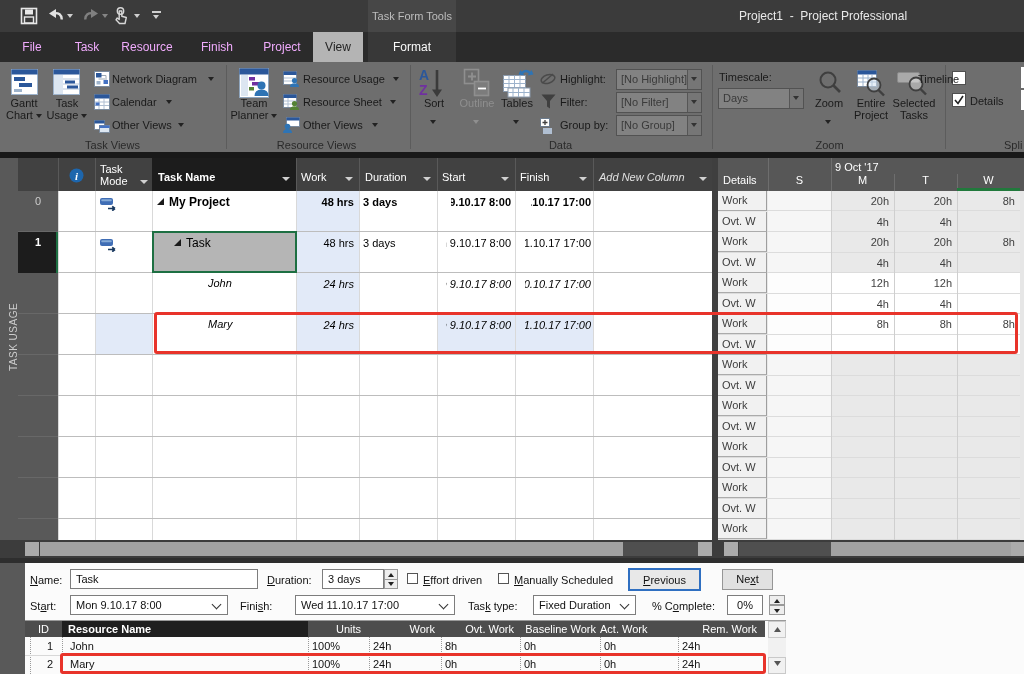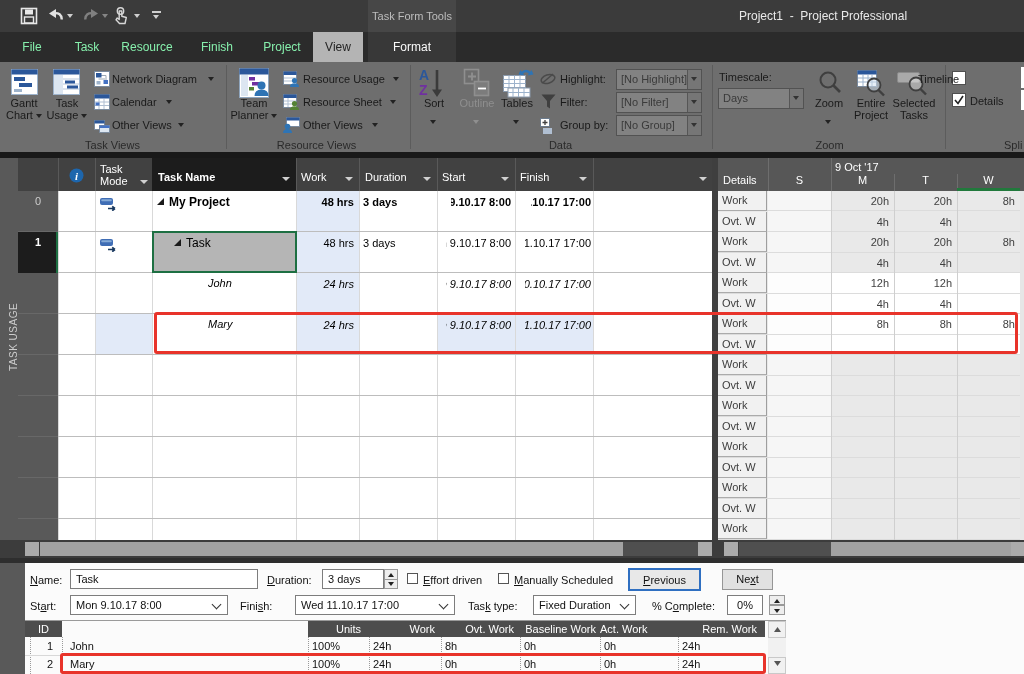--- a/index.html
+++ b/index.html
@@ -3,21 +3,21 @@
 <meta charset="utf-8">
 <style>
 html,body{margin:0;padding:0;background:#fff;}
 #app{position:relative;width:1024px;height:674px;overflow:hidden;
  font-family:"Liberation Sans",sans-serif;-webkit-font-smoothing:antialiased;}
 .abs{position:absolute;}
 .tx{position:absolute;white-space:nowrap;}
 
 #titlebar{left:0;top:0;width:1024px;height:32px;background:#3b3b3b;}
 #tabrow{left:0;top:32px;width:1024px;height:30px;background:#2b2b2b;}
-.tab{position:absolute;top:0;height:30px;line-height:30px;color:#86efac;font-size:12px;text-align:center;}
+.tab{position:absolute;top:0;height:30px;line-height:30px;color:#f0abfc;font-size:12px;text-align:center;}
 #ribbon{left:0;top:62px;width:1024px;height:90px;background:#6e6e6e;}
 #strip{left:0;top:152px;width:1024px;height:6px;background:#191919;}
 .gsep{position:absolute;top:3px;height:84px;width:1px;background:#5c5c5c;}
 .glabel{position:absolute;top:77px;font-size:11px;color:#2a2a2a;text-align:center;}
 .biglabel{position:absolute;font-size:11px;color:#1a1a1a;text-align:center;}
 .srow{position:absolute;font-size:11px;color:#1a1a1a;}
 .dis{color:#8f8f8f !important;}
 .rarr{display:inline-block;width:0;height:0;border-left:3.5px solid transparent;border-right:3.5px solid transparent;border-top:4px solid #222;vertical-align:middle;}
 .rarrg{border-top-color:#8f8f8f;}
 .combo{position:absolute;background:#828282;border:1px solid #525252;font-size:11px;color:#3a3a3a;}
@@ -323,20 +323,21 @@
  <div class="hcell bd" style="left:158px;top:13px">Task Name</div>
  <div class="hdrop" style="left:282px;top:19px"></div>
  <div class="hcell" style="left:301px;top:13px">Work</div>
  <div class="hdrop" style="left:345px;top:19px"></div>
  <div class="hcell" style="left:365px;top:13px">Duration</div>
  <div class="hdrop" style="left:423px;top:19px"></div>
  <div class="hcell" style="left:442px;top:13px">Start</div>
  <div class="hdrop" style="left:501px;top:19px"></div>
  <div class="hcell" style="left:520px;top:13px">Finish</div>
  <div class="hdrop" style="left:579px;top:19px"></div>
+ <div class="hcell" style="left:599px;top:13px;font-style:italic;color:#e0e0e0">Add New Column</div>
  <div class="hdrop" style="left:699px;top:19px"></div>
 
  <div class="abs" style="left:58px;top:0;width:1px;height:33px;background:#595959"></div>
  <div class="abs" style="left:95px;top:0;width:1px;height:33px;background:#595959"></div>
  <div class="abs" style="left:296px;top:0;width:1px;height:33px;background:#595959"></div>
  <div class="abs" style="left:359px;top:0;width:1px;height:33px;background:#595959"></div>
  <div class="abs" style="left:437px;top:0;width:1px;height:33px;background:#595959"></div>
  <div class="abs" style="left:515px;top:0;width:1px;height:33px;background:#595959"></div>
  <div class="abs" style="left:593px;top:0;width:1px;height:33px;background:#595959"></div>
 
@@ -526,20 +527,21 @@
  <div class="finput" style="left:727px;top:32px;width:36px;height:20px;text-align:center;padding-left:0">0%</div>
  <div class="spin" style="left:769px;top:32px;width:16px;height:10px">
         <div class="uarr" style="left:4px;top:2.5px"></div>
       </div>
  <div class="spin" style="left:769px;top:42px;width:16px;height:10px">
         <div class="darr" style="left:4px;top:2.5px"></div>
       </div>
 
  <div class="abs" style="left:25px;top:57px;width:761px;height:1px;background:#9a9a9a"></div>
  <div class="fhc" style="left:25px;top:58px;width:37px;text-align:center">ID</div>
+ <div class="fhc" style="left:62px;top:58px;width:246px;background:#1f1f1f;padding-left:6px;font-weight:bold">Resource Name</div>
  <div class="fhc" style="left:308px;top:58px;width:61px;text-align:right;padding-right:8px">Units</div>
  <div class="fhc" style="left:369px;top:58px;width:72px;text-align:right;padding-right:6px">Work</div>
  <div class="fhc" style="left:441px;top:58px;width:79px;text-align:right;padding-right:6px">Ovt. Work</div>
  <div class="fhc" style="left:520px;top:58px;width:80px;text-align:right;padding-right:4px">Baseline Work</div>
  <div class="fhc" style="left:600px;top:58px;width:78px;text-align:left;padding-right:6px">Act. Work</div>
  <div class="fhc" style="left:678px;top:58px;width:87px;text-align:right;padding-right:8px">Rem. Work</div>
  <div class="frval" style="left:25px;top:77px;width:28px;text-align:right;padding:0">1</div>
  <div class="frval" style="left:66px;top:77px">John</div>
  <div class="frval" style="left:308px;top:77px">100%</div>
  <div class="frval" style="left:369px;top:77px">24h</div>

